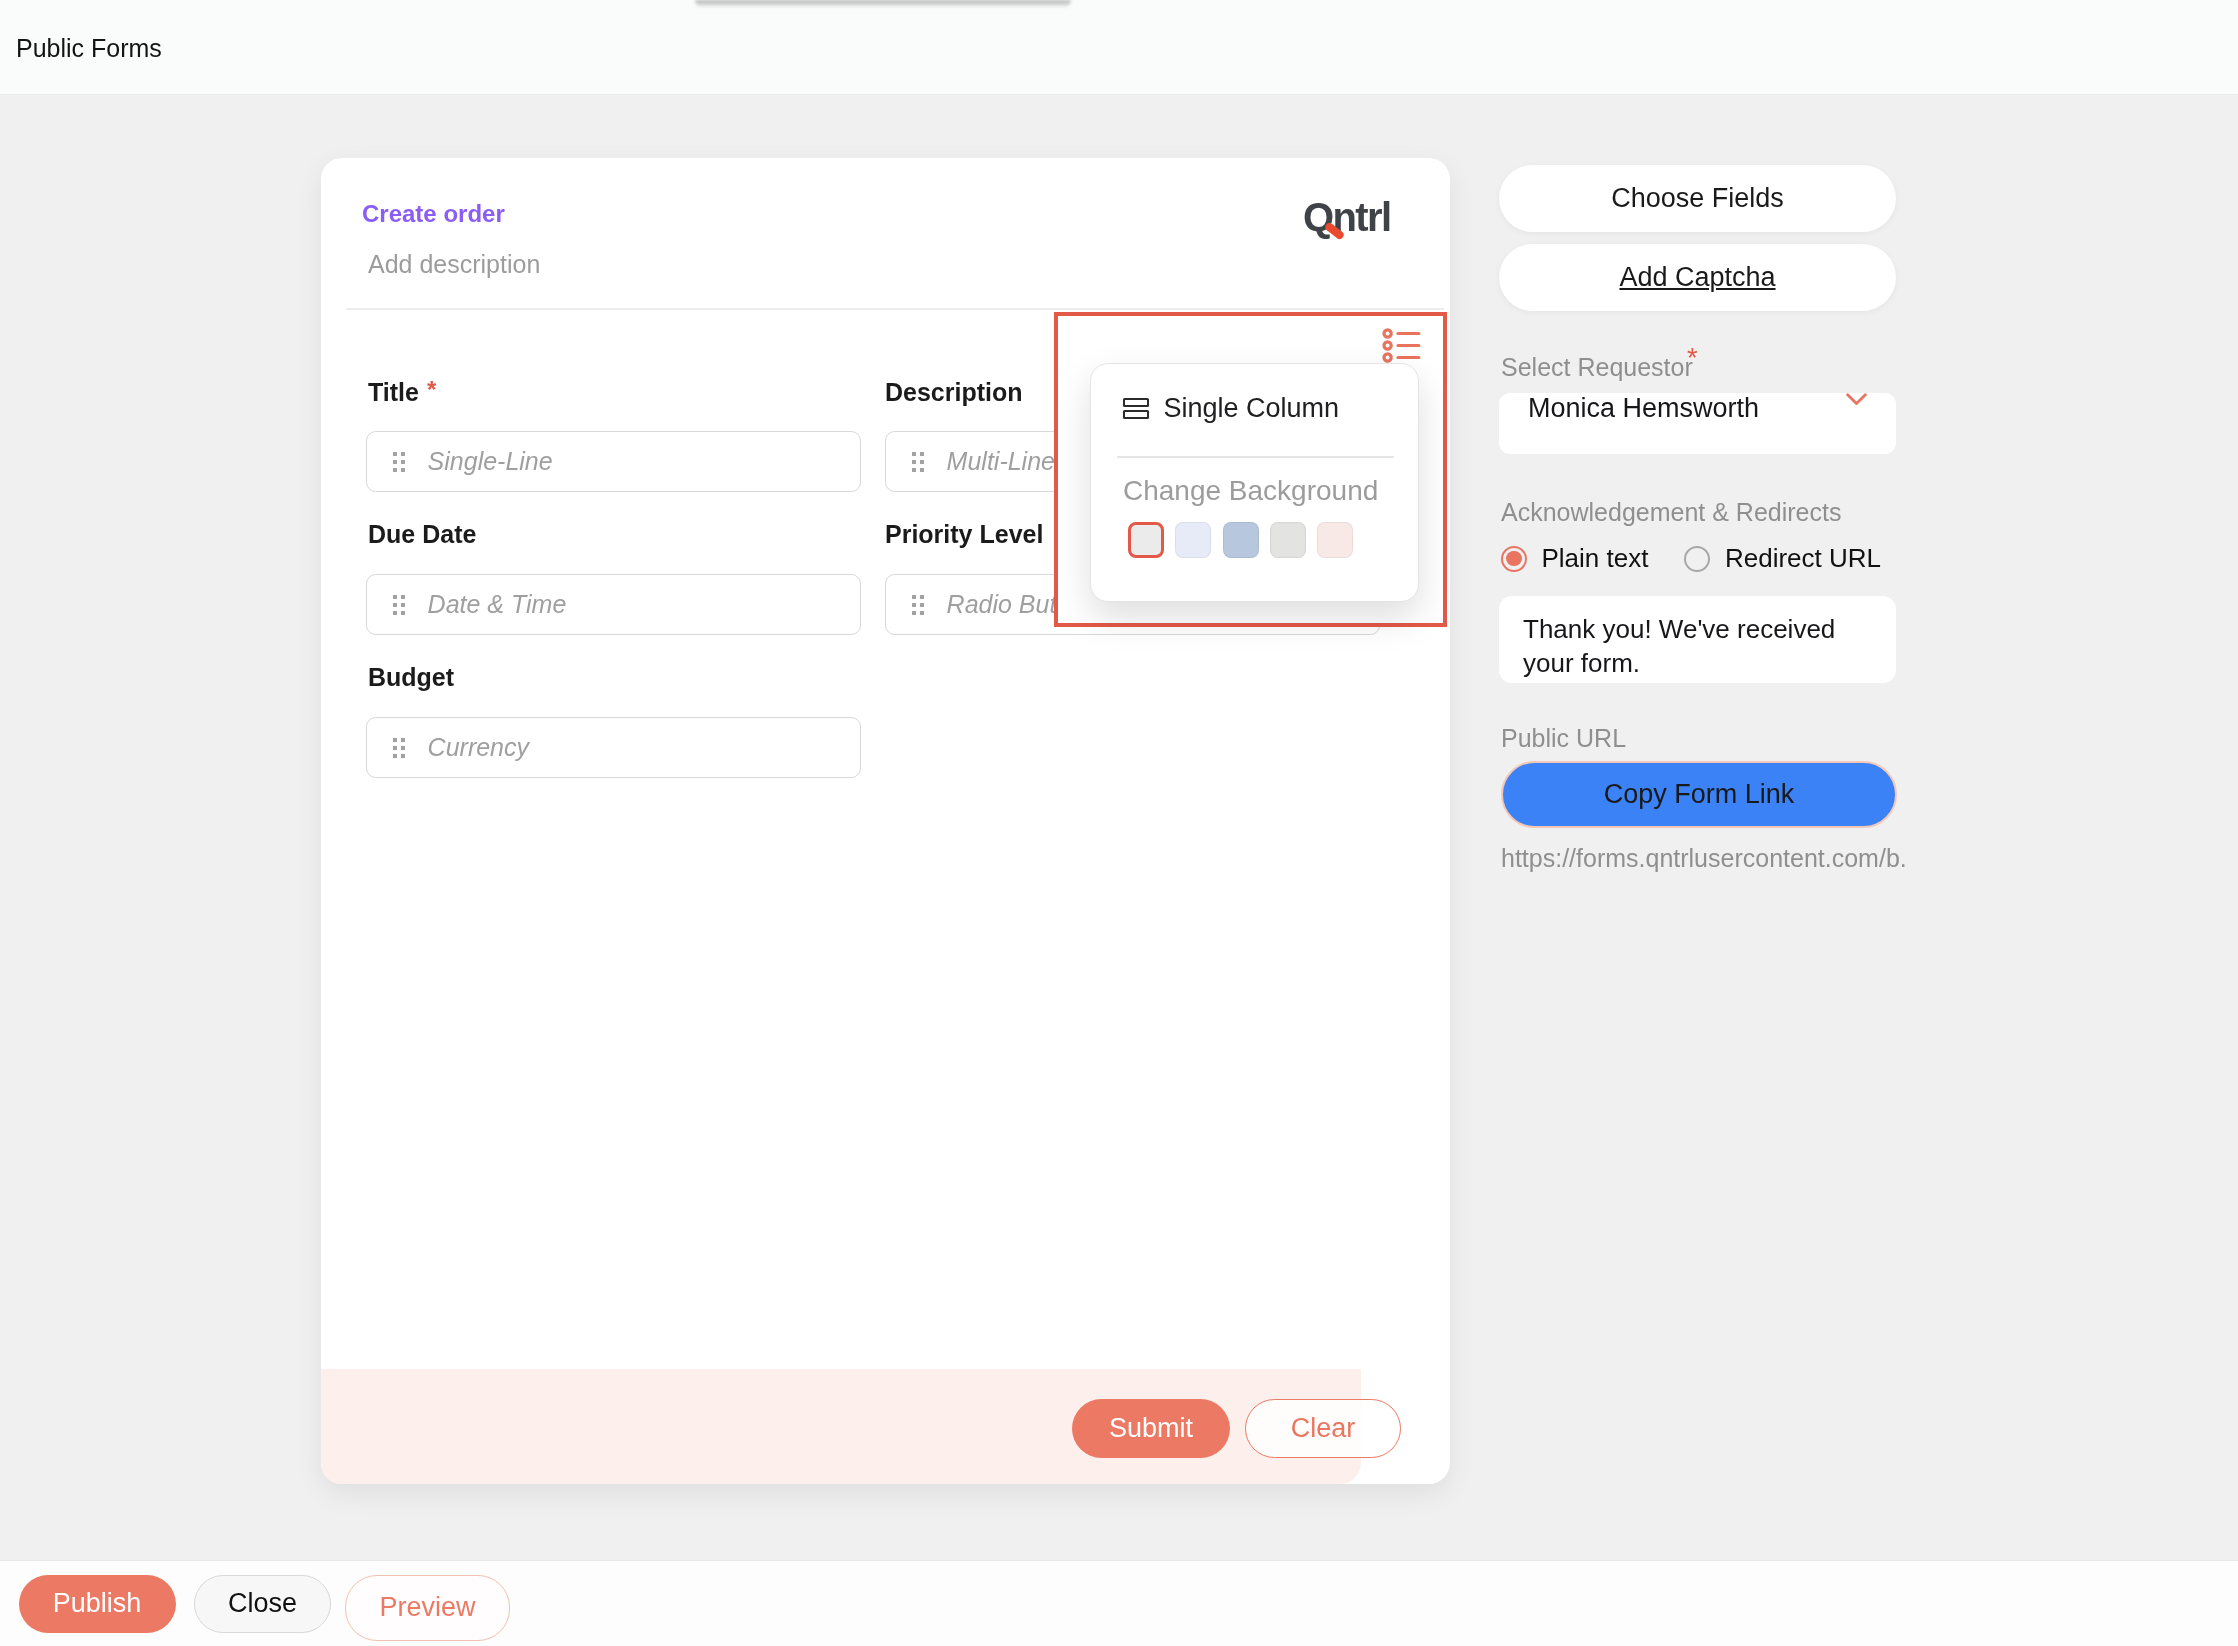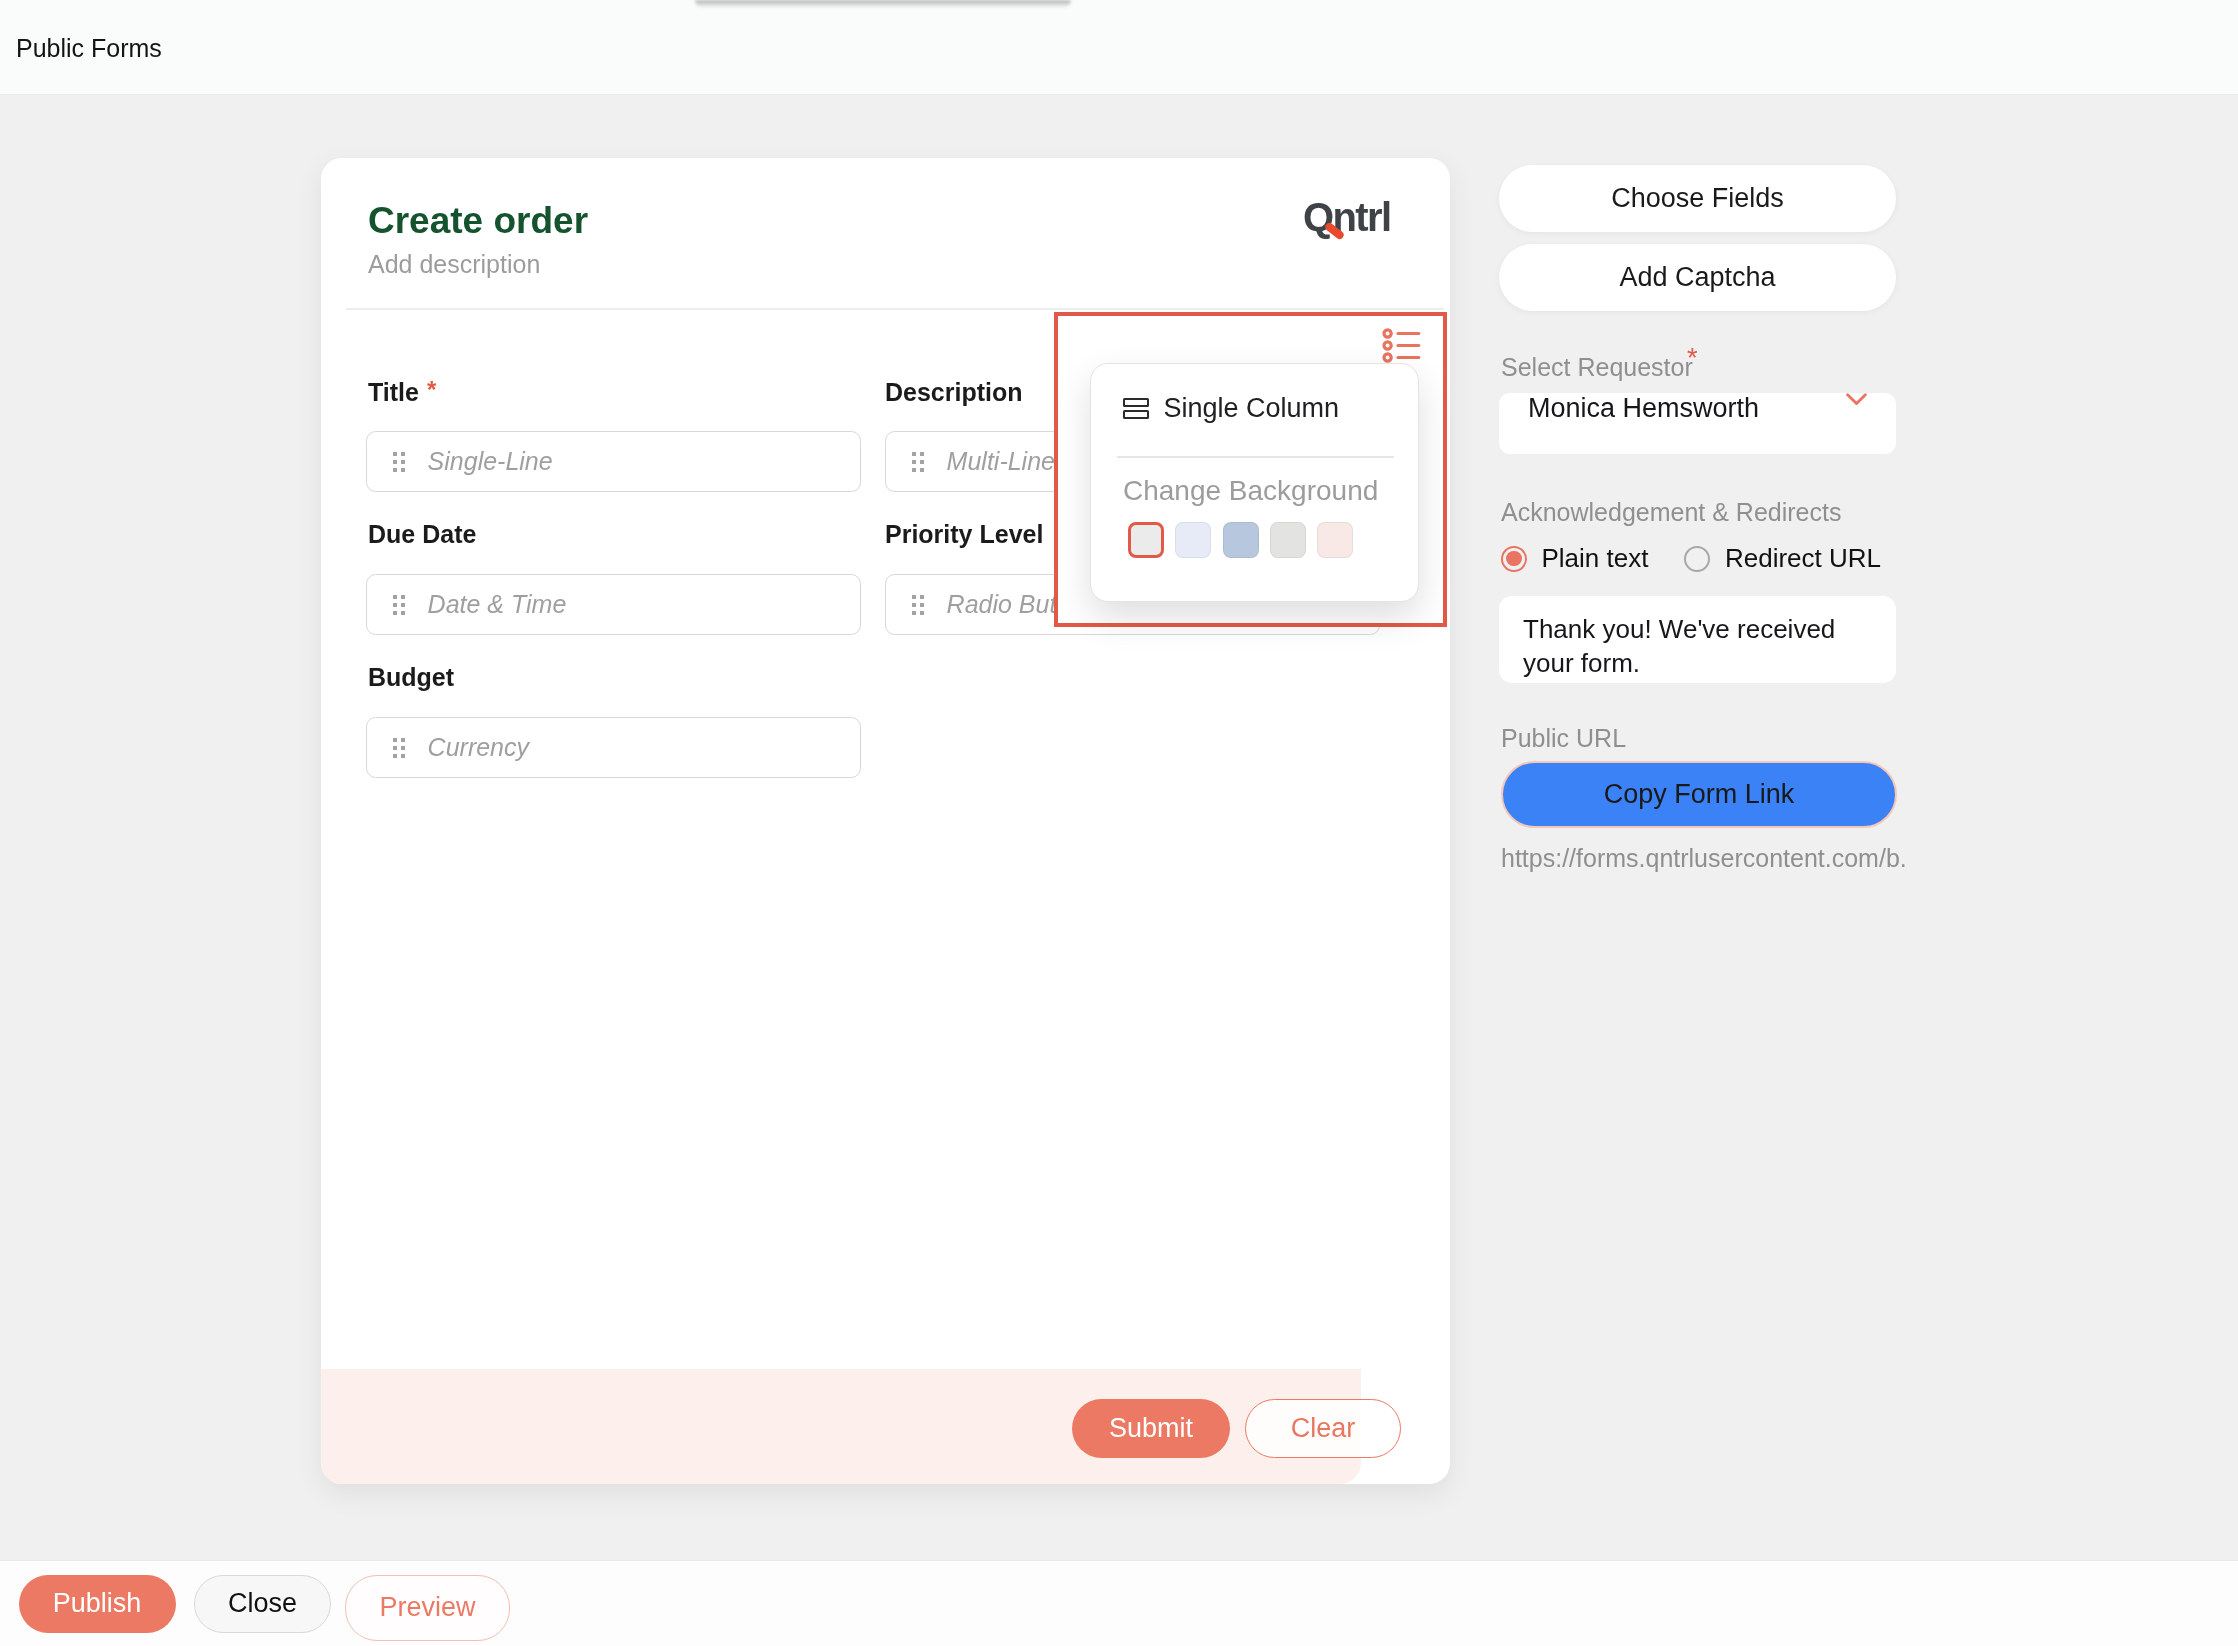--- a/index.html
+++ b/index.html
@@ -10,21 +10,21 @@
   .topbar { position:absolute; left:0; top:0; width:2239px; height:95px;
             background:#fafbfb; border-bottom:0.8px solid #ececec; }
   .topbar-title { position:absolute; left:16px; top:34px; font-size:25px; color:#141414; }
   .top-shadow { position:absolute; left:695px; top:0; width:376px; height:8px;
             background:linear-gradient(to bottom, rgba(90,90,90,.45), rgba(90,90,90,0));
             border-radius:0 0 8px 8px; filter:blur(1.6px); }
 
   
   .card { position:absolute; left:321px; top:158px; width:1129px; height:1326px;
           background:#ffffff; border-radius:21px; box-shadow:0 9.7px 27.4px rgba(0,0,0,.07); }
-  .card-title { position:absolute; left:47px; top:42px; font-size:37px; font-weight:600; color:#14532d; }
+  .card-title { position:absolute; left:41px; top:42px; font-size:24px; font-weight:600; color:#8b5cf6; }
   .card-desc { position:absolute; left:47px; top:92px; font-size:25px; color:#9c9c9c; cursor:text; }
   .card-divider { position:absolute; left:25px; top:150px; width:1098px; height:1.6px; background:#ededed; }
 
   .logo { position:absolute; left:982px; top:37px; width:121px; height:52px; }
   .logo-text { font-size:40px; font-weight:800; color:#3f4247; letter-spacing:-1.6px; }
   .logo-tail { position:absolute; left:21px; top:32px; width:21px; height:8px; background:#e8492f;
                border-radius:4.8px; transform:rotate(38deg); }
 
   .field-label { position:absolute; font-size:25px; font-weight:600; color:#1b1b1b; }
   .req { color:#e25a47; font-size:24px; margin-left:8px; position:relative; top:-3.2px; }
@@ -221,21 +221,21 @@
   <div class="swatches">
     <div class="swatch selected" style="background-color: rgb(235, 235, 235);"></div>
     <div class="swatch" style="background-color: rgb(231, 235, 247);"></div>
     <div class="swatch" style="background-color: rgb(183, 199, 222);"></div>
     <div class="swatch" style="background-color: rgb(227, 227, 225);"></div>
     <div class="swatch" style="background-color: rgb(248, 233, 231);"></div>
   </div>
 </div>
 
 <div class="btn side-btn" style="top:165px;">Choose Fields</div>
-<div class="btn side-btn" style="top:244px;">Add Captcha</div>
+<div class="btn side-btn" style="top:244px;text-decoration:underline;">Add Captcha</div>
 
 <div class="side-label" style="top:353px;">Select Requestor</div>
 <div class="side-req" style="left:1687px; top:342px;">*</div>
 
 <div class="dropdown">
   <span class="dropdown-value">Monica Hemsworth</span>
   <svg width="21" height="13" viewBox="0 0 26 16">
     <polyline points="2,2 13,13 24,2" fill="none" stroke="#e87461" stroke-width="3.5" stroke-linecap="round" stroke-linejoin="round"></polyline>
   </svg>
 </div>

